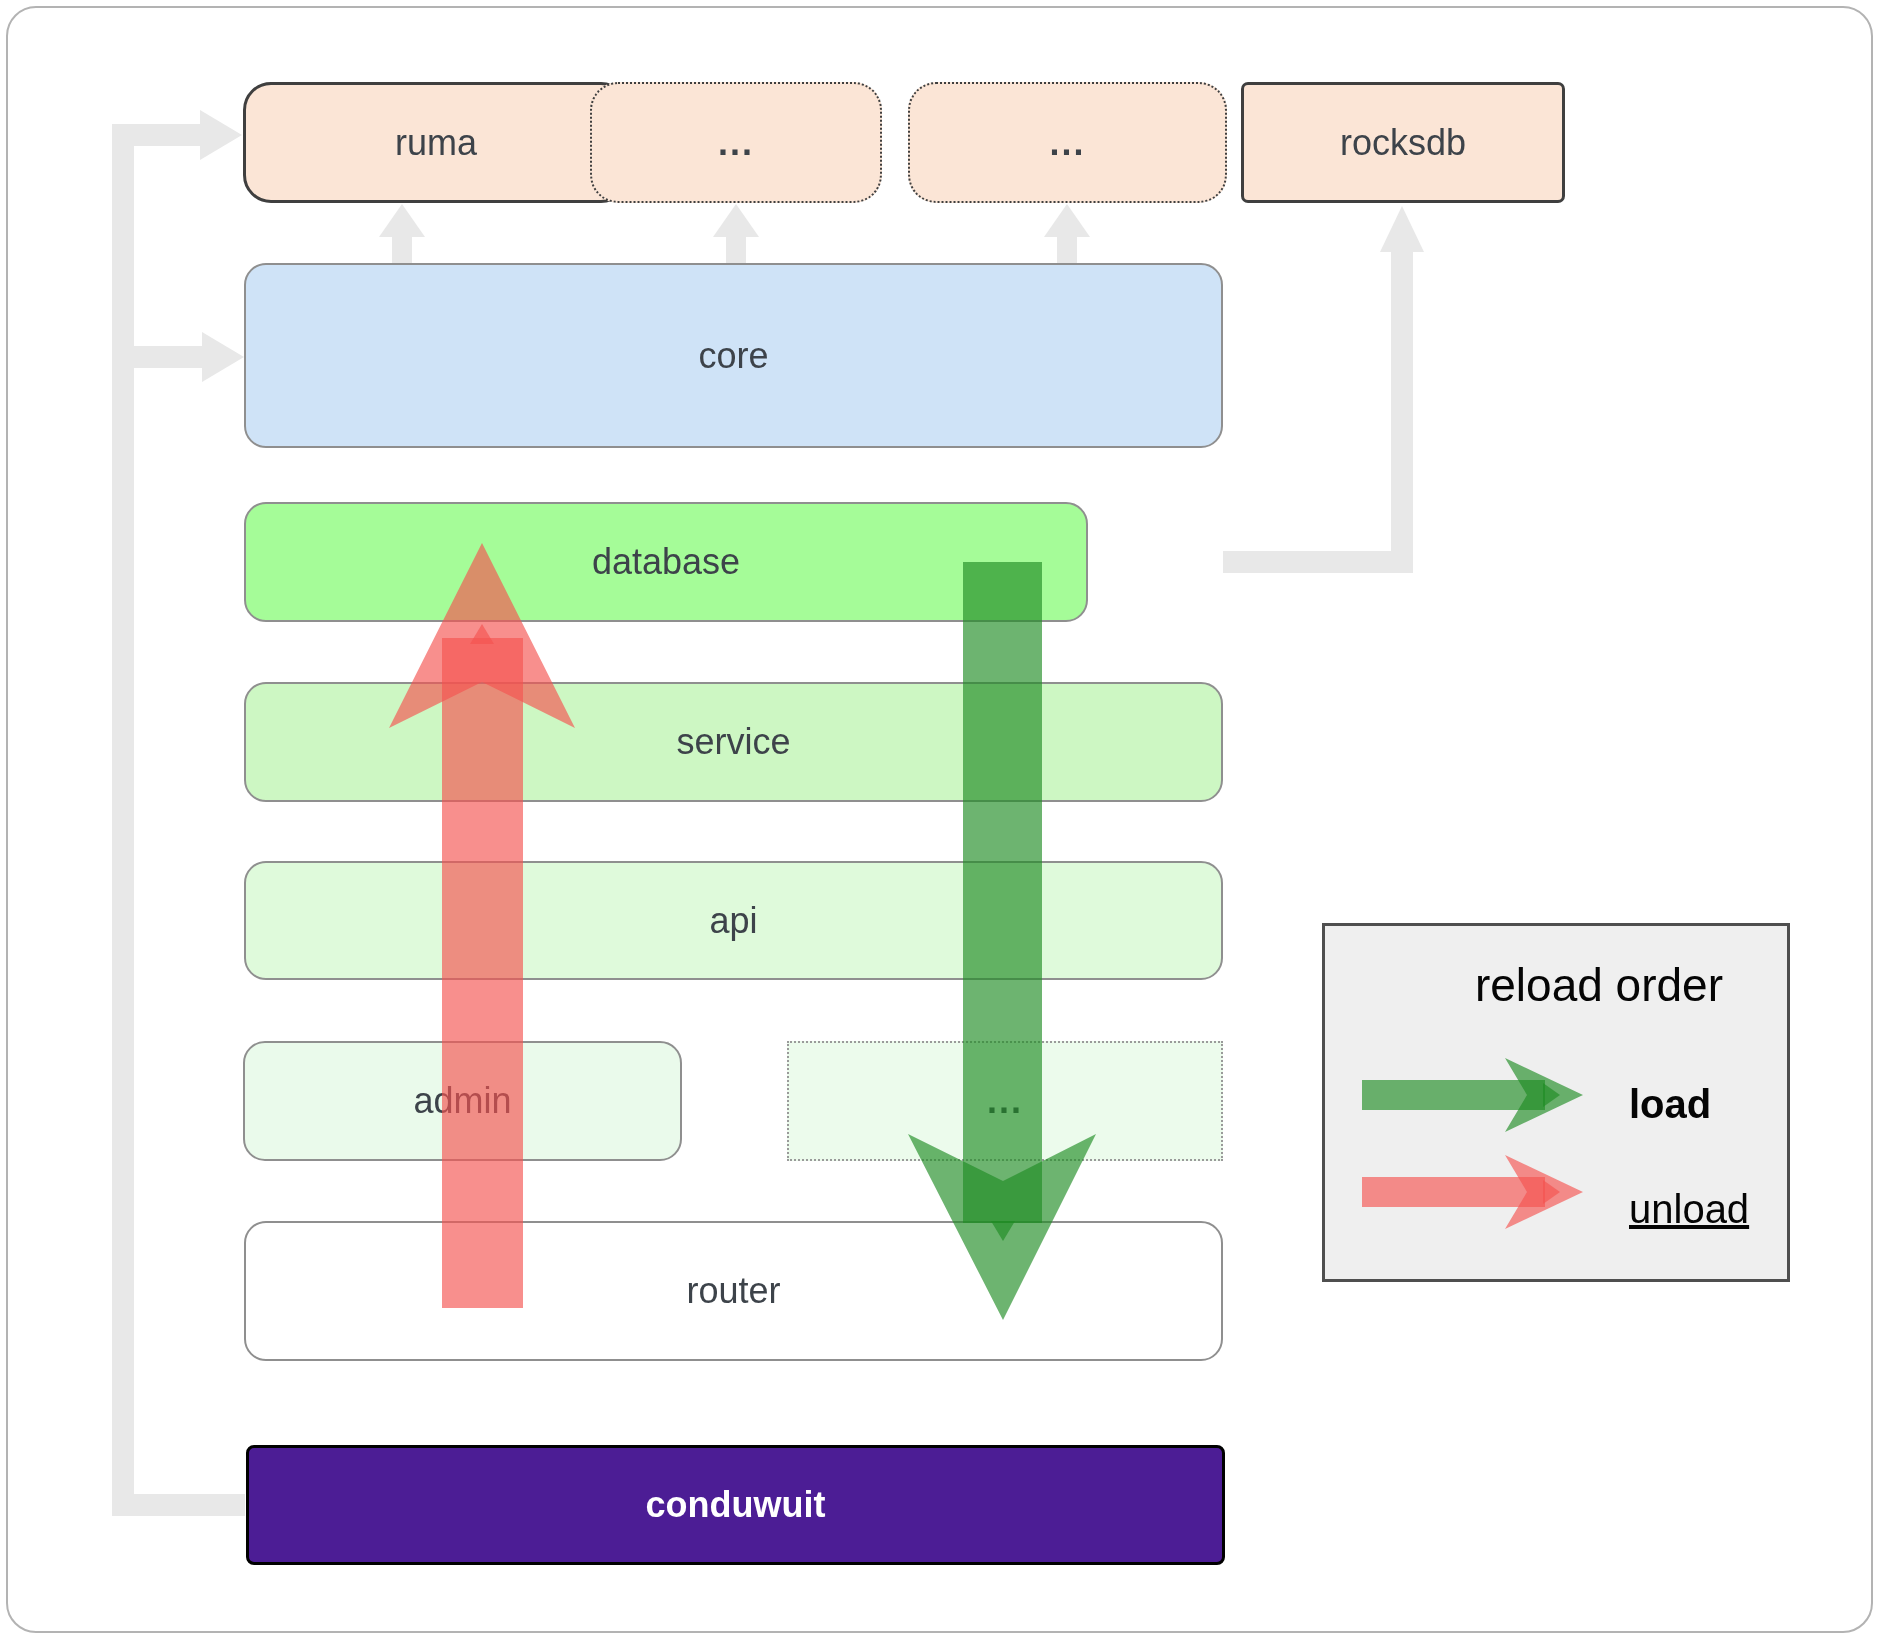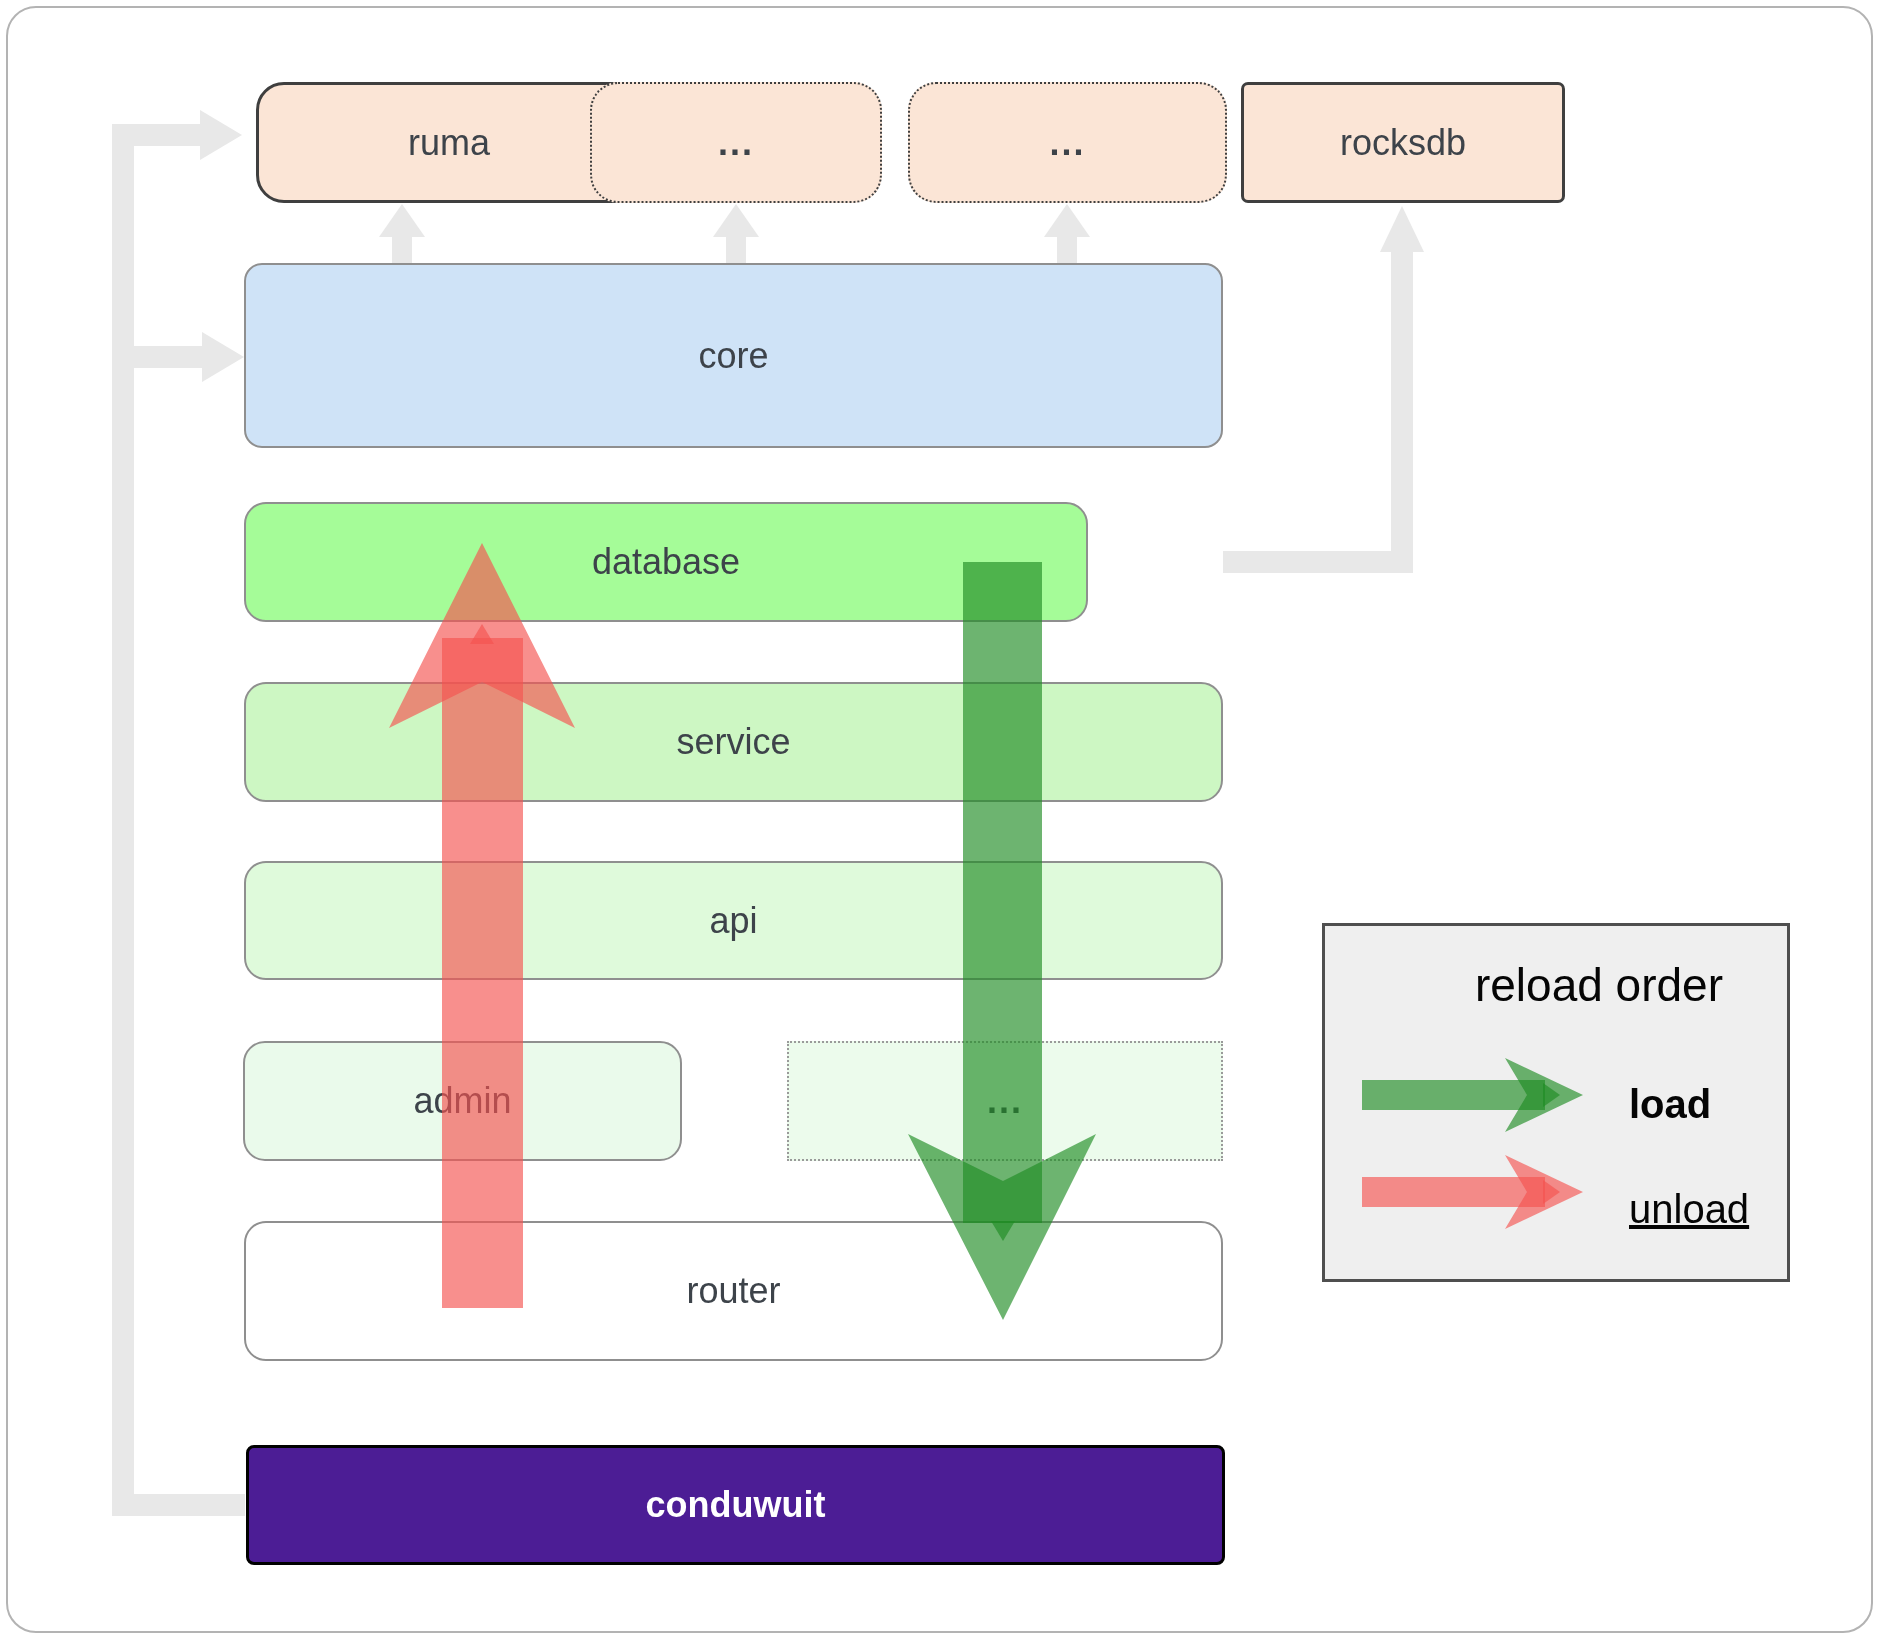--- a/index.html
+++ b/index.html
@@ -13,25 +13,25 @@
   }
   svg.layer{position:absolute;left:0;top:0;pointer-events:none;}
   .node{
     position:absolute;box-sizing:border-box;display:flex;align-items:center;justify-content:center;
     font-size:36px;color:#3d434a;z-index:1;
   }
   .dep{background:#fbe5d6;border:3px solid #3f3f3f;border-radius:28px;}
   .dep-dotted{background:#fbe5d6;border:2px dotted #3f3f3f;border-radius:28px;font-weight:bold;letter-spacing:2px;}
   .row{border:2px solid #8f8f8f;border-radius:22px;}
   .dots-text{font-weight:bold;letter-spacing:2px;}
-  #node-ruma{left:256px;top:82px;width:386px;height:121px;}
+  #node-ruma{left:243px;top:82px;width:386px;height:121px;}
   #node-dots1{left:590px;top:82px;width:292px;height:121px;}
   #node-dots2{left:908px;top:82px;width:319px;height:121px;}
   #node-rocksdb{left:1241px;top:82px;width:324px;height:121px;border-radius:7px;}
-  #node-core{left:244px;top:263px;width:979px;height:185px;background:#cfe3f7;border-radius:18px;}
+  #node-core{left:244px;top:263px;width:979px;height:185px;background:#cfe3f7;}
   #node-database{left:244px;top:502px;width:844px;height:120px;background:#a5fc98;}
   #node-service{left:244px;top:682px;width:979px;height:120px;background:#cdf7c3;}
   #node-api{left:244px;top:861px;width:979px;height:119px;background:#dffadb;}
   #node-admin{left:243px;top:1041px;width:439px;height:120px;background:#eafaeb;}
   #node-admin-dots{left:787px;top:1041px;width:436px;height:120px;background:#ecfbec;border:2px dotted #9a9a9a;}
   #node-router{left:244px;top:1221px;width:979px;height:140px;background:#ffffff;}
   #node-conduwuit{
     left:246px;top:1445px;width:979px;height:120px;background:#4c1d95;
     border:3px solid #000000;border-radius:8px;color:#ffffff;font-weight:bold;
   }

